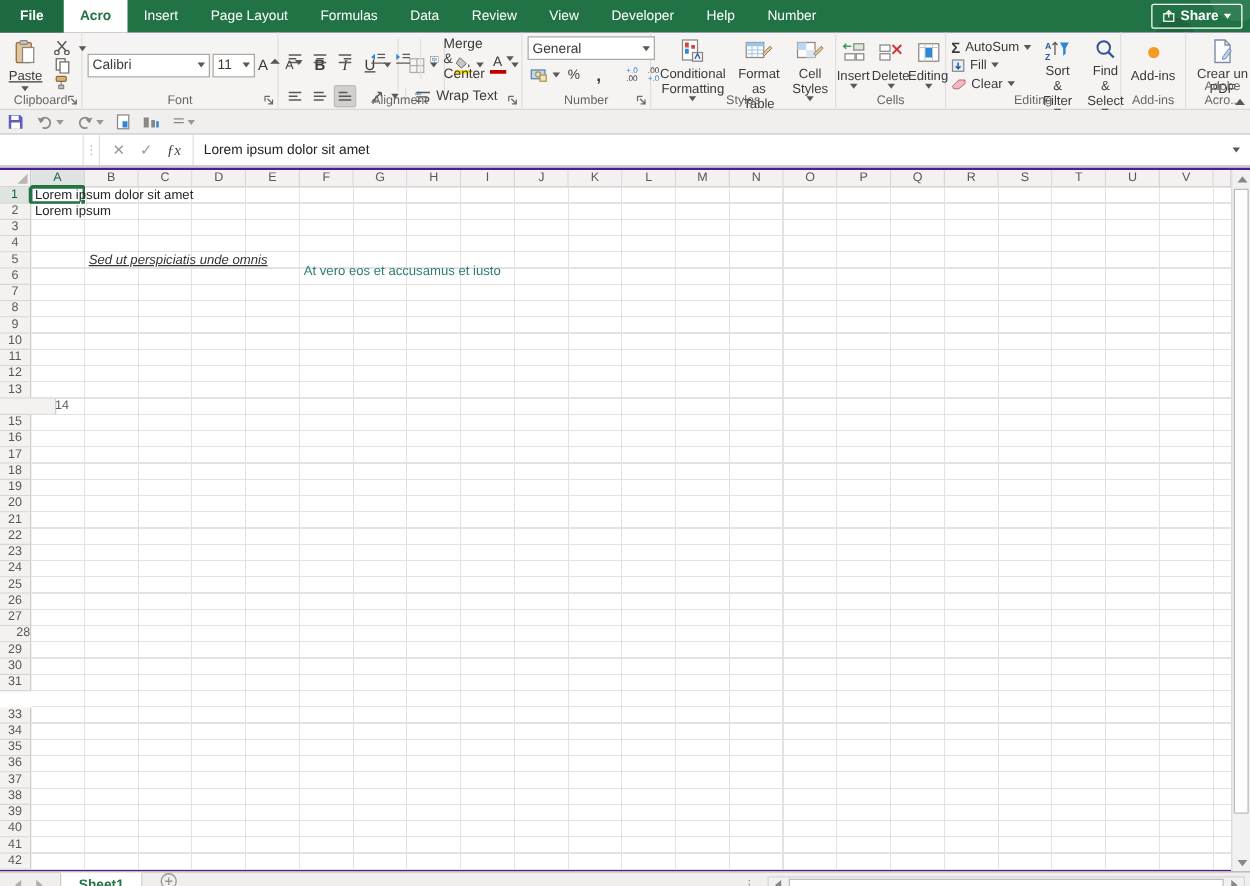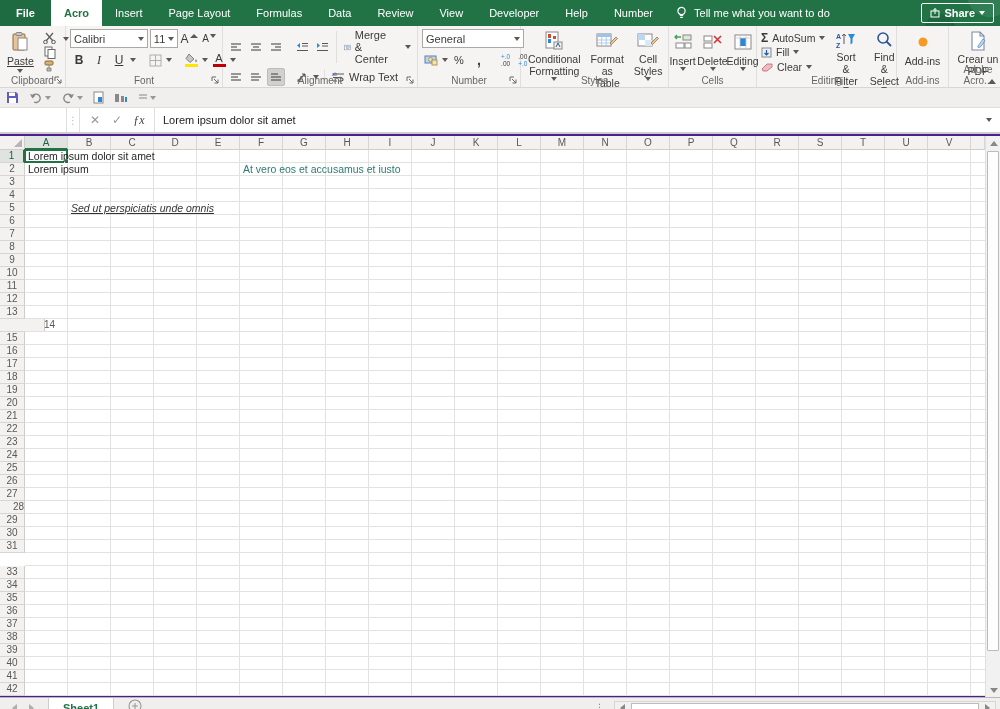--- a/index.html
+++ b/index.html
@@ -63,21 +63,21 @@
   .corner .tri { position:absolute; right:2px; bottom:2px; width:0; height:0; border-left:8px solid transparent; border-bottom:8px solid #b8b6b4; }
   .colhead { position:absolute; top:0; height:14px; background:#f3f2f1; border-right:1px solid #d8d6d4; border-bottom:1px solid #cfcdcb; font-size:10px; color:#5a5856; text-align:center; line-height:13px; }
   .colhead.sel { background:#e0e4e1; border-bottom:2px solid #217346; color:#1d6045; }
   .rowhead { position:absolute; left:0; width:25px; height:13px; background:#f3f2f1; border-right:1px solid #cfcdcb; border-bottom:1px solid #d8d6d4; font-size:10px; color:#5a5856; text-align:center; line-height:12px; }
   .rowhead.sel { background:#e0e4e1; border-right:2px solid #217346; color:#1d6045; }
   .gridlines { position:absolute; left:25px; top:14px; width:960px; height:546px;
     background-image:
       repeating-linear-gradient(to right, transparent 0px, transparent 42px, #e2e2e2 42px, #e2e2e2 43px),
       repeating-linear-gradient(to bottom, transparent 0px, transparent 12px, #e2e2e2 12px, #e2e2e2 13px); }
   .celltext { position:absolute; font-size:10.5px; line-height:13px; white-space:nowrap; color:#262626; z-index:3; padding-left:3px; }
-  .celltext.teal { color:#2b7c71; }
+  .celltext.teal { color:#2b7c71;margin-top:48px; }
   .celltext.italic-underline { font-style:italic; text-decoration:underline; color:#333; }
   .selbox { position:absolute; border:2px solid #217346; background:transparent; z-index:2; }
   .selbox .handle { position:absolute; right:-3px; bottom:-3px; width:5px; height:5px; background:#217346; border:1px solid #fff; }
 
   
   .vscroll { position:absolute; right:0; top:136px; width:15px; height:561px; background:#f1f1f1; border-left:1px solid #e0e0e0; }
   .vscroll .btn { position:absolute; left:0; width:15px; height:14px; display:flex; align-items:center; justify-content:center; }
   .tri-up { width:0; height:0; border-left:4px solid transparent; border-right:4px solid transparent; border-bottom:5px solid #8a8886; }
   .tri-dn { width:0; height:0; border-left:4px solid transparent; border-right:4px solid transparent; border-top:5px solid #8a8886; }
   .tri-lf { width:0; height:0; border-top:4px solid transparent; border-bottom:4px solid transparent; border-right:5px solid #8a8886; }
@@ -110,28 +110,20 @@
         <div class="mtab">Insert</div>
         <div class="mtab">Page Layout</div>
         <div class="mtab">Formulas</div>
         <div class="mtab">Data</div>
         <div class="mtab">Review</div>
         <div class="mtab">View</div>
         <div class="mtab">Developer</div>
         <div class="mtab">Help</div>
         <div class="mtab">Number</div>
       </div>
-    <div class="tellme">
-      <svg width="11" height="14" viewBox="0 0 11 14">
-          <circle cx="5.5" cy="5" r="3.6" fill="none" stroke="#fff" stroke-width="1.2"></circle>
-          <rect x="3.8" y="9" width="3.4" height="1.2" fill="#fff"></rect>
-          <rect x="4.2" y="11" width="2.6" height="1" fill="#fff"></rect>
-        </svg>
-      <span>Tell me what you want to do</span>
-    </div>
     <div class="share-btn">
       <svg width="10" height="10" viewBox="0 0 10 10">
           <rect x="1" y="3" width="8" height="6" fill="none" stroke="#fff" stroke-width="1"></rect>
           <path d="M5 6 V0.5 M3 2.5 L5 0.5 L7 2.5" fill="none" stroke="#fff" stroke-width="1"></path>
         </svg>
       <span>Share</span>
       <span class="chev-dn"></span>
     </div>
   </div>
 
@@ -172,21 +164,21 @@
       </div>
       <span class="chev-dn" style="margin-top:8px;"></span>
       <span class="glabel">Clipboard</span>
       <span class="launcher">
           <svg width="9" height="9" viewBox="0 0 9 9">
             <path d="M1 1 H5 M1 1 V5 M3 3 L7 7 M7 3.5 V7 H3.5" stroke="#6a6866" fill="none" stroke-width="1"></path>
           </svg>
         </span>
     </div>
 
-    <div class="rgroup" style="width:157px; flex-direction:column; gap:3px;">
+    <div class="rgroup" style="width:157px; gap:3px;">
       <div class="row">
         <div class="combo" style="width:98px;">
           <span>Calibri</span>
             <span class="chev-dn"></span>
         </div>
         <div class="combo" style="width:34px;">
           <span>11</span>
             <span class="chev-dn"></span>
         </div>
         <span class="sbtn">

